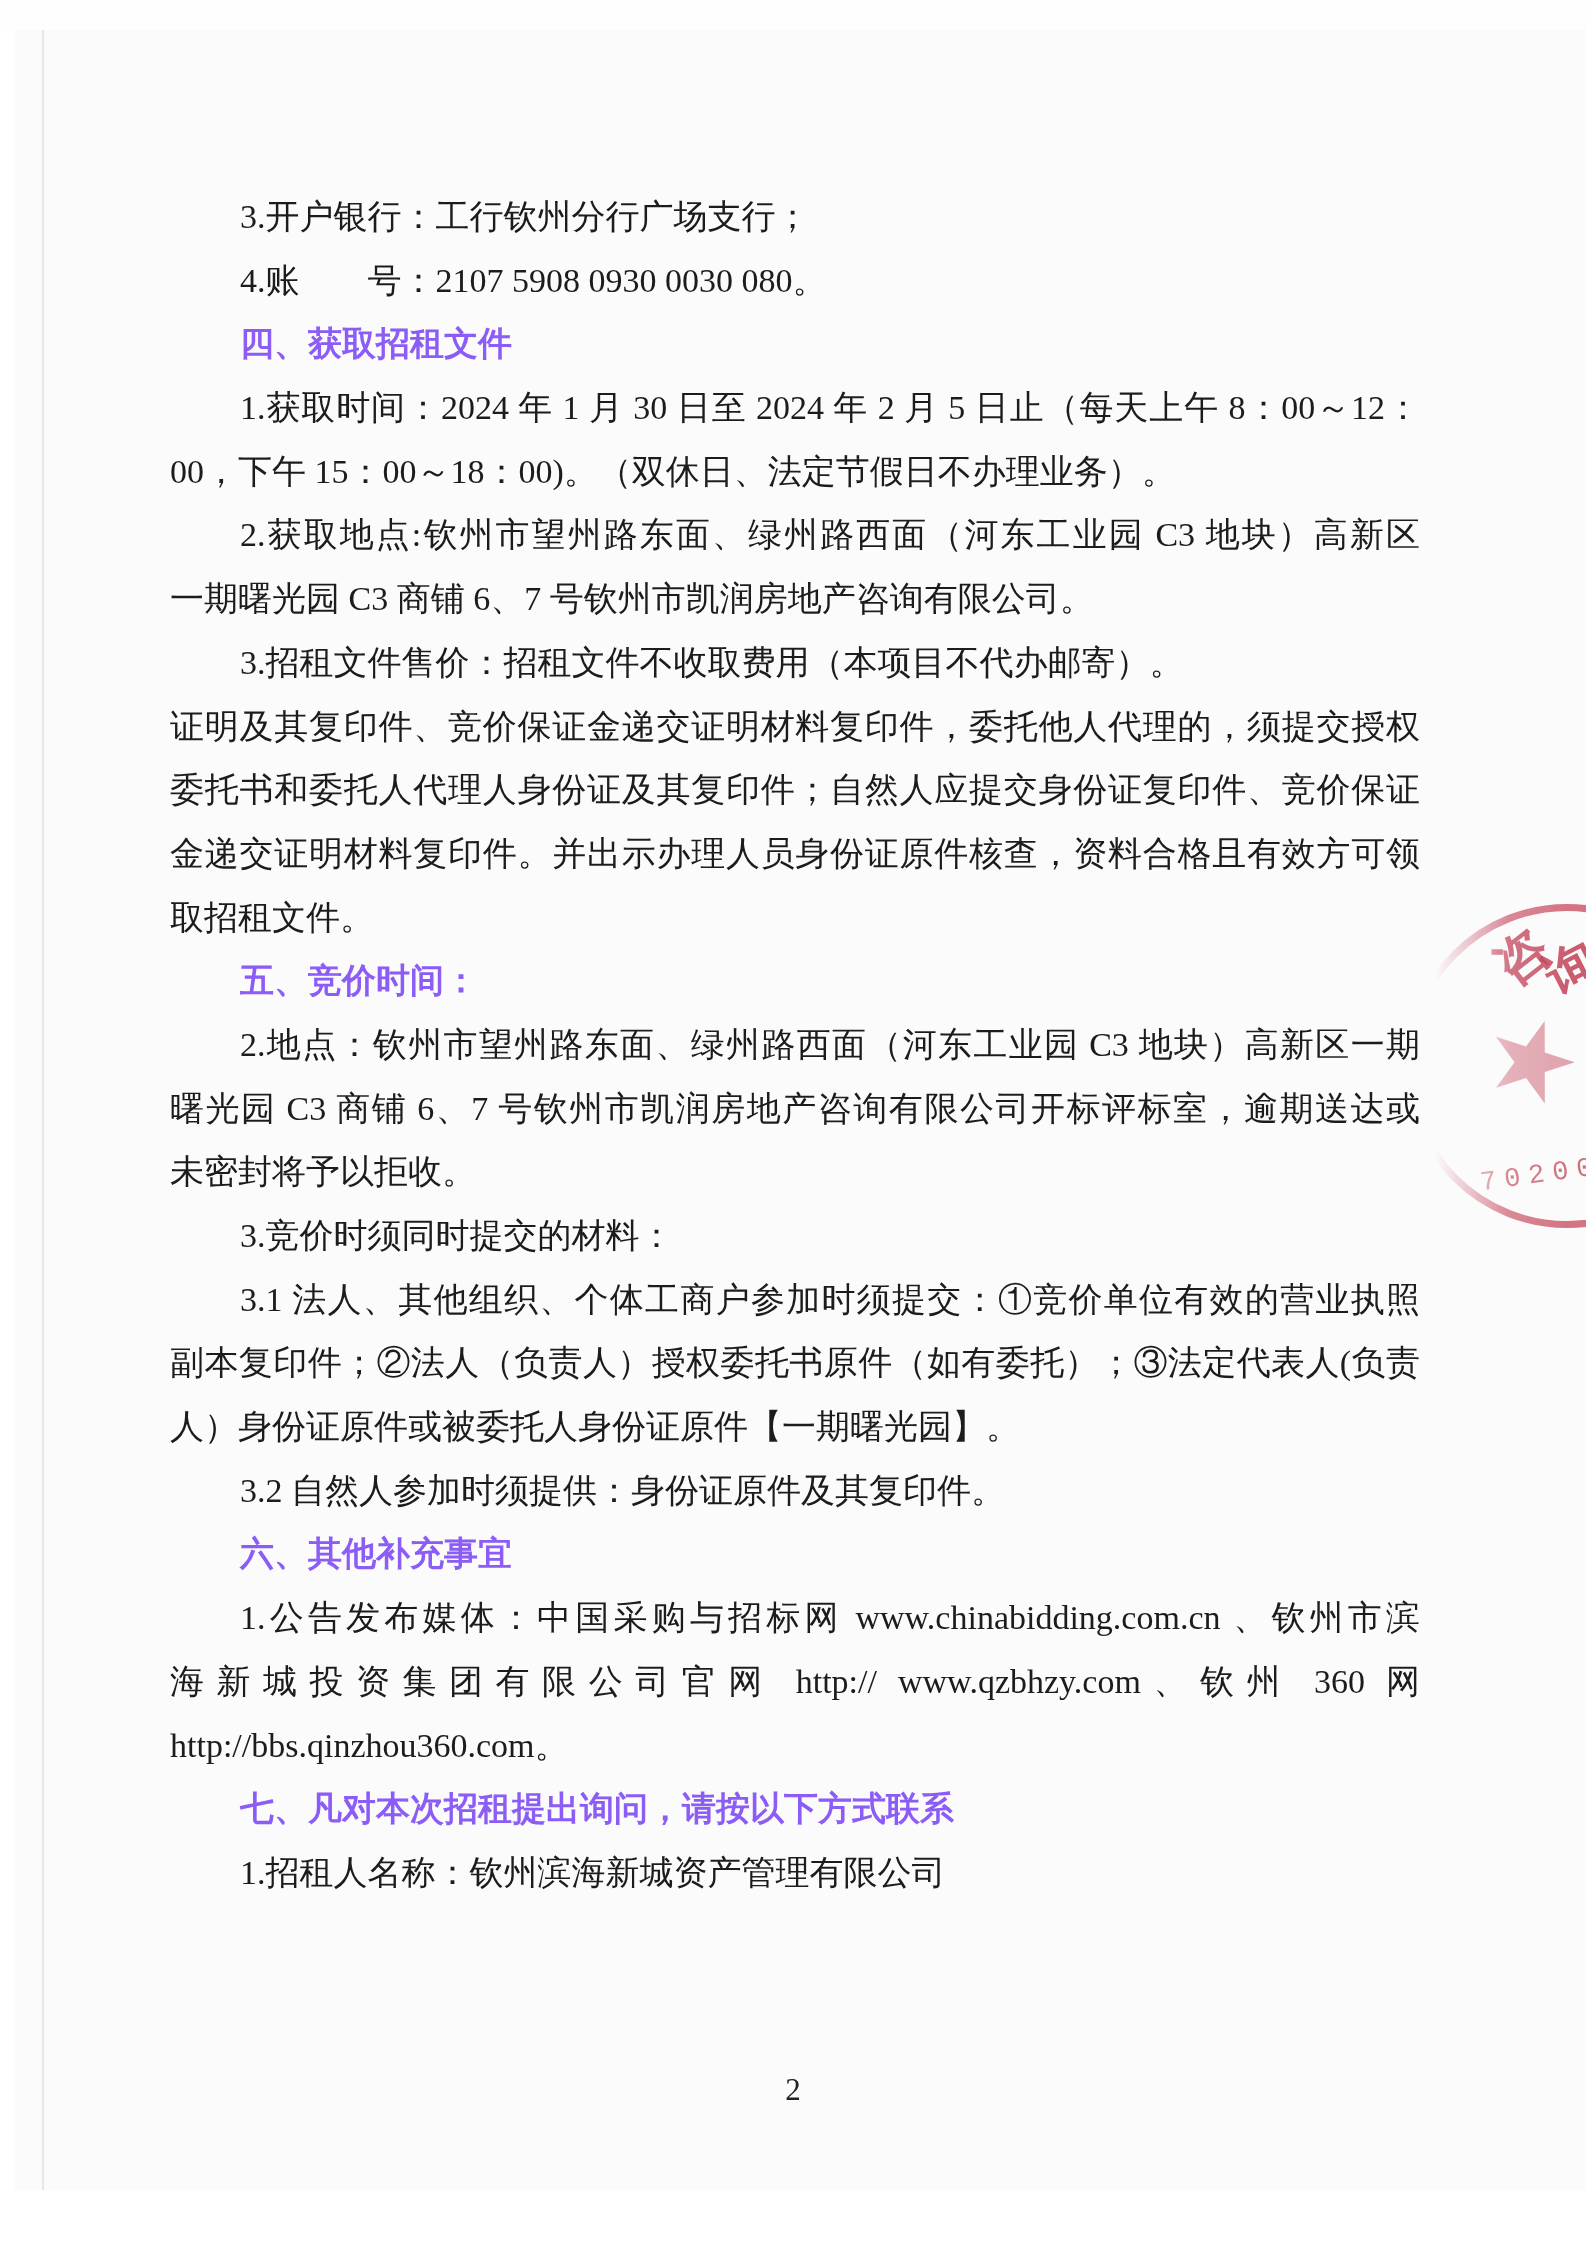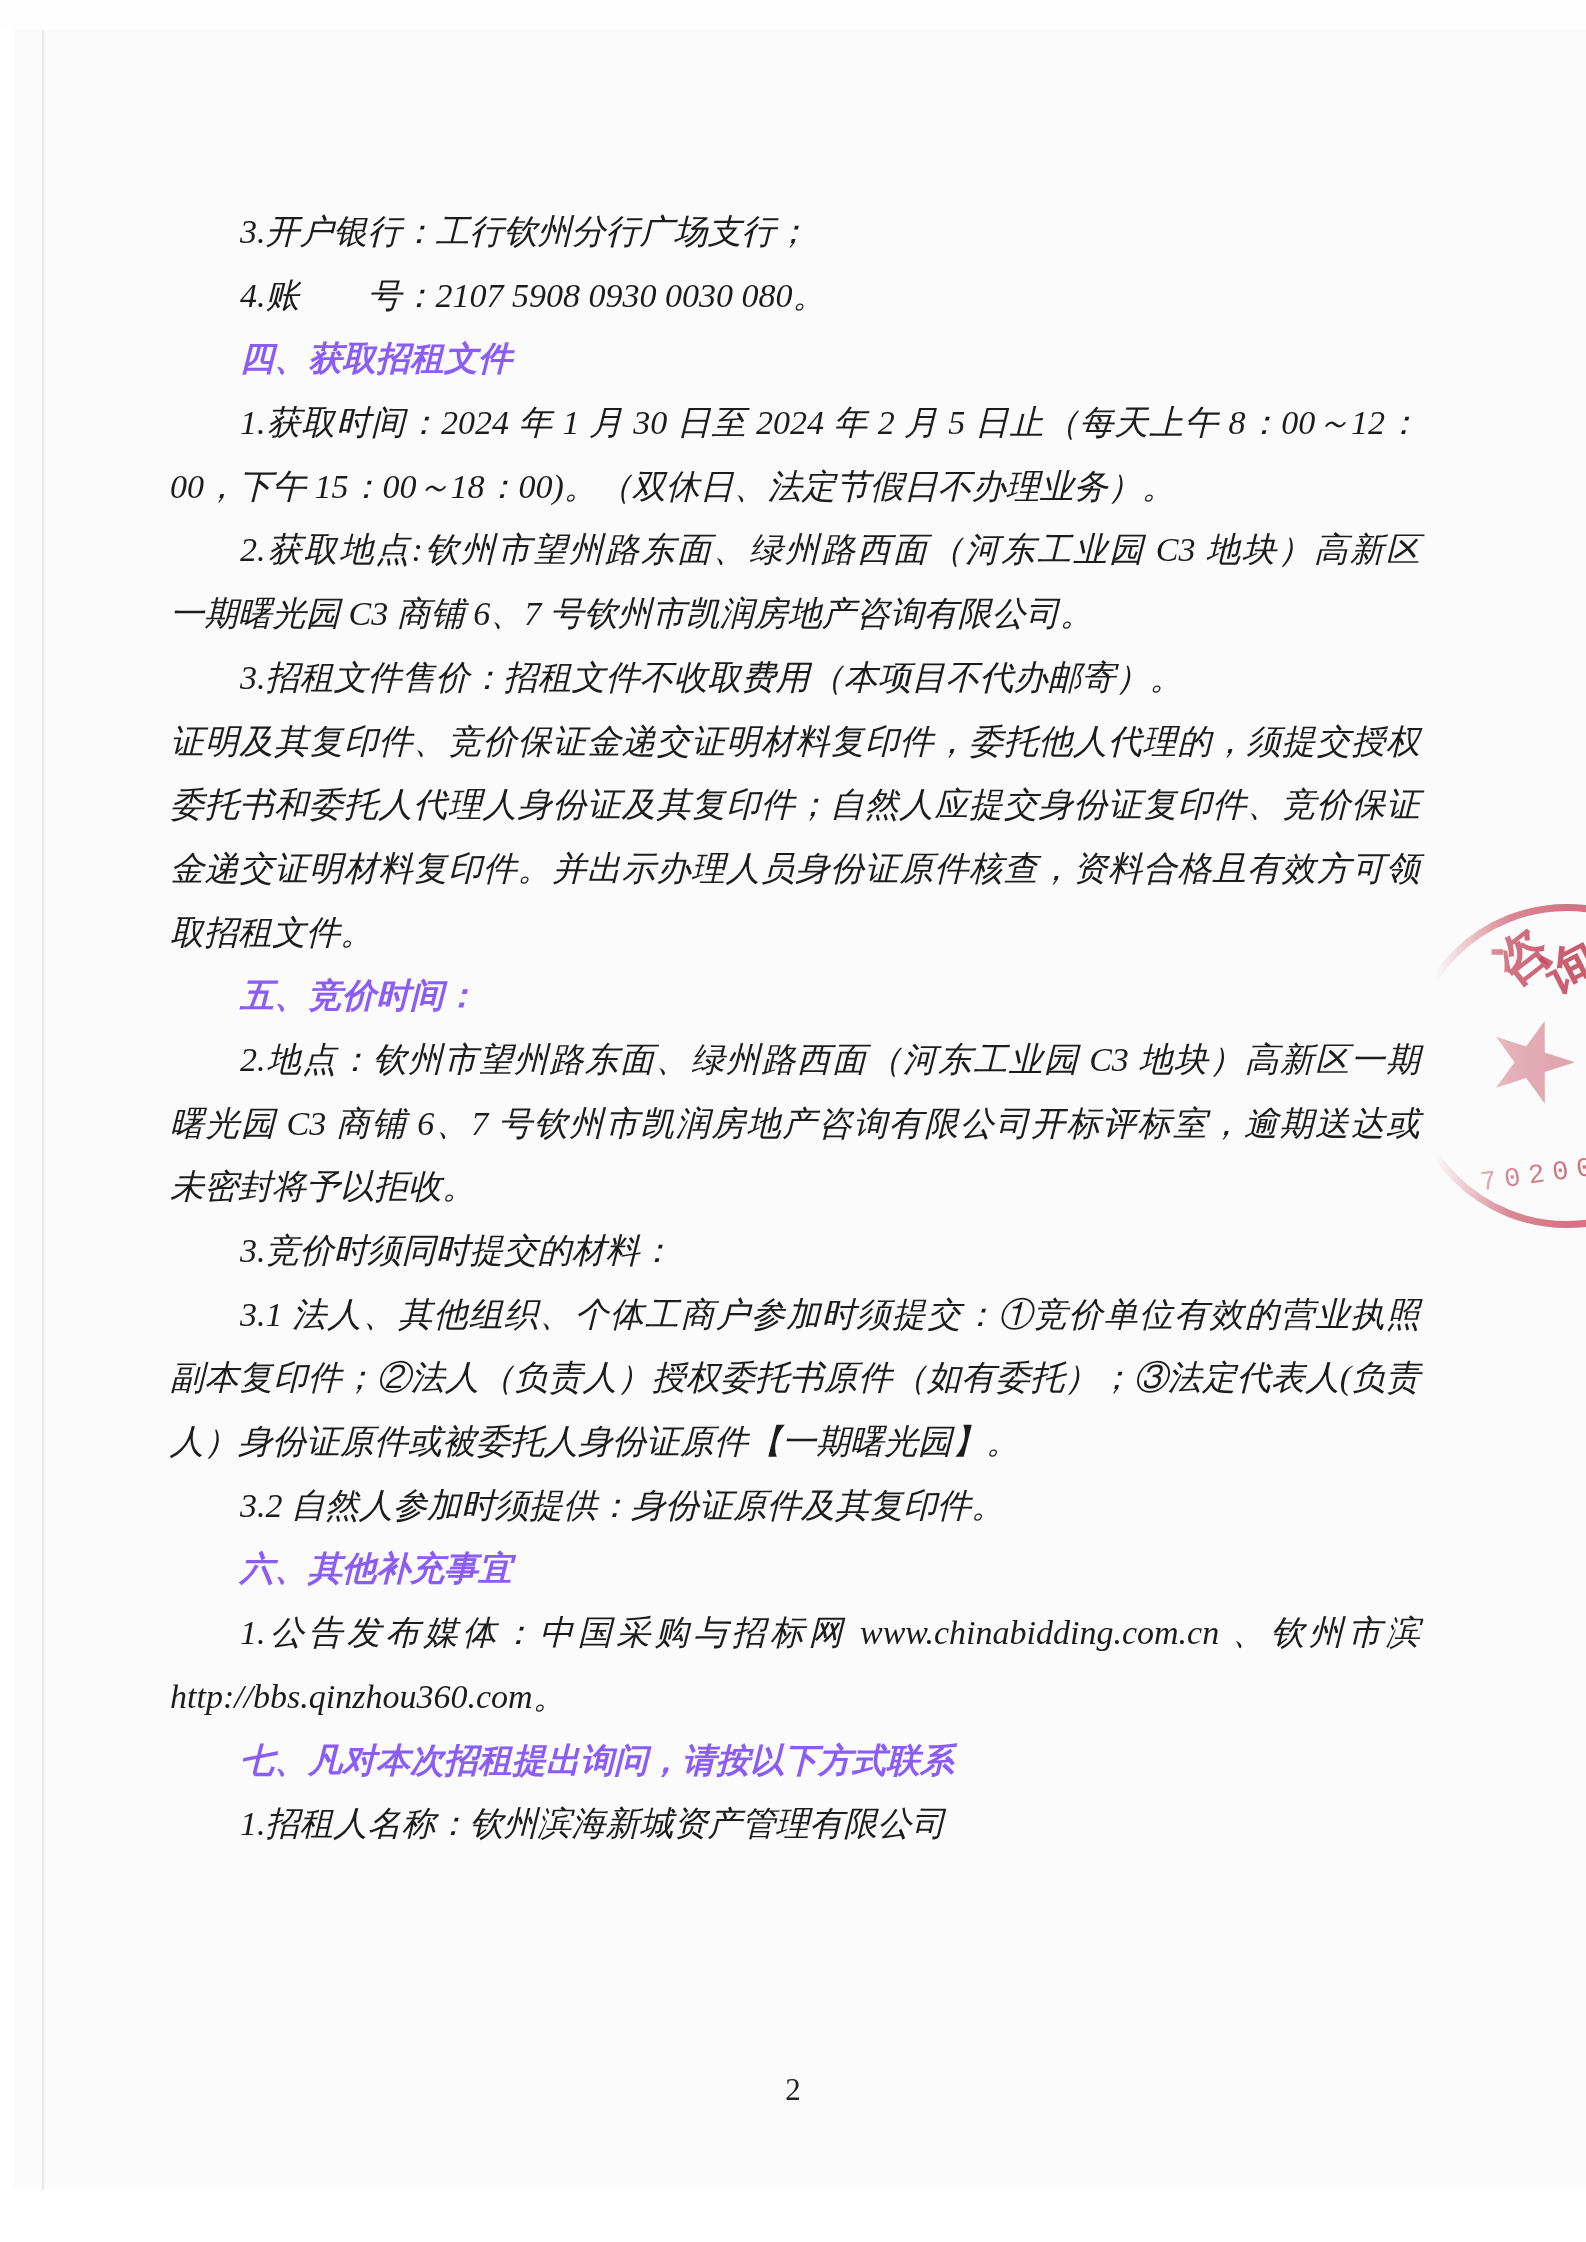--- a/index.html
+++ b/index.html
@@ -11,21 +11,21 @@
     font-family:"Liberation Serif","DejaVu Serif",serif;
     color:#1e1e1e;
   }
   
   .edge-left{position:absolute;left:0;top:0;width:14px;height:2242px;background:#ffffff;}
   .edge-top{position:absolute;left:0;top:0;width:1586px;height:30px;background:#fefefe;}
   .edge-bottom{position:absolute;left:0;top:2190px;width:1586px;height:52px;background:#ffffff;}
   .crease{position:absolute;left:42px;top:30px;width:2px;height:2162px;background:#dde1e6;opacity:.75;}
 
   
-  .text-block{position:absolute;left:170px;top:200px;width:1250px;font-style:italic;}
+  .text-block{position:absolute;left:170px;top:185px;width:1250px;}
   .line{
     height:63.7px;line-height:63.7px;
     font-size:34px;
     white-space:pre;
     text-align:left;
     color:#1c1c1c;
   }
   .line.justify{white-space:normal;text-align:justify;text-align-last:justify;}
   .line.indent{padding-left:70px;}
   .line.indent.justify{padding-left:70px;width:1180px;}
@@ -94,20 +94,21 @@
       <div class="line indent justify">2.地点：钦州市望州路东面、绿州路西面（河东工业园 C3 地块）高新区一期</div>
       <div class="line justify">曙光园 C3 商铺 6、7 号钦州市凯润房地产咨询有限公司开标评标室，逾期送达或</div>
       <div class="line">未密封将予以拒收。</div>
       <div class="line indent">3.竞价时须同时提交的材料：</div>
       <div class="line indent justify">3.1 法人、其他组织、个体工商户参加时须提交：①竞价单位有效的营业执照</div>
       <div class="line justify">副本复印件；②法人（负责人）授权委托书原件（如有委托）；③法定代表人(负责</div>
       <div class="line">人）身份证原件或被委托人身份证原件【一期曙光园】。</div>
       <div class="line indent">3.2 自然人参加时须提供：身份证原件及其复印件。</div>
       <div class="line indent bold">六、其他补充事宜</div>
       <div class="line indent justify">1.公告发布媒体：中国采购与招标网 www.chinabidding.com.cn 、钦州市滨</div>
+      <div class="line justify">海新城投资集团有限公司官网 http:// www.qzbhzy.com、钦州 360 网</div>
       <div class="line">http://bbs.qinzhou360.com。</div>
       <div class="line indent bold">七、凡对本次招租提出询问，请按以下方式联系</div>
       <div class="line indent">1.招租人名称：钦州滨海新城资产管理有限公司</div>
     </div>
 
   <div class="stamp">
     <div class="stamp-circle"></div>
     <span class="stamp-char c1">咨</span>
     <span class="stamp-char c2">询</span>
     <div class="stamp-star">★</div>

